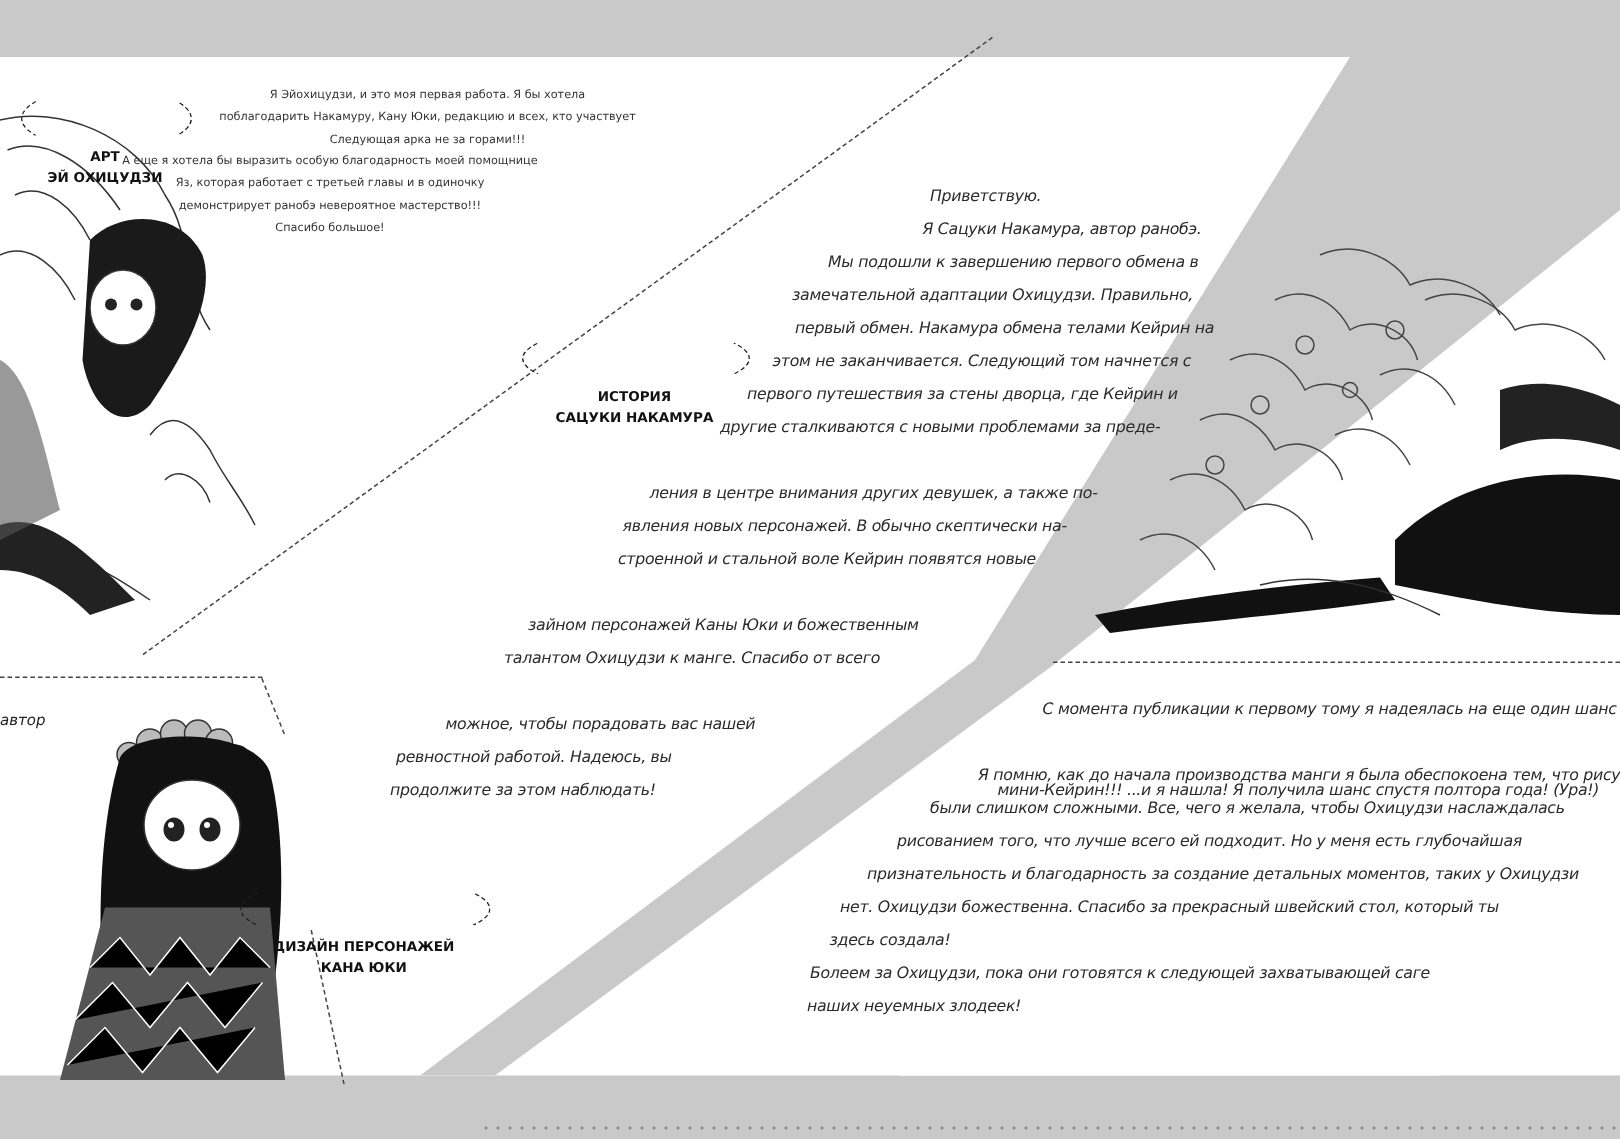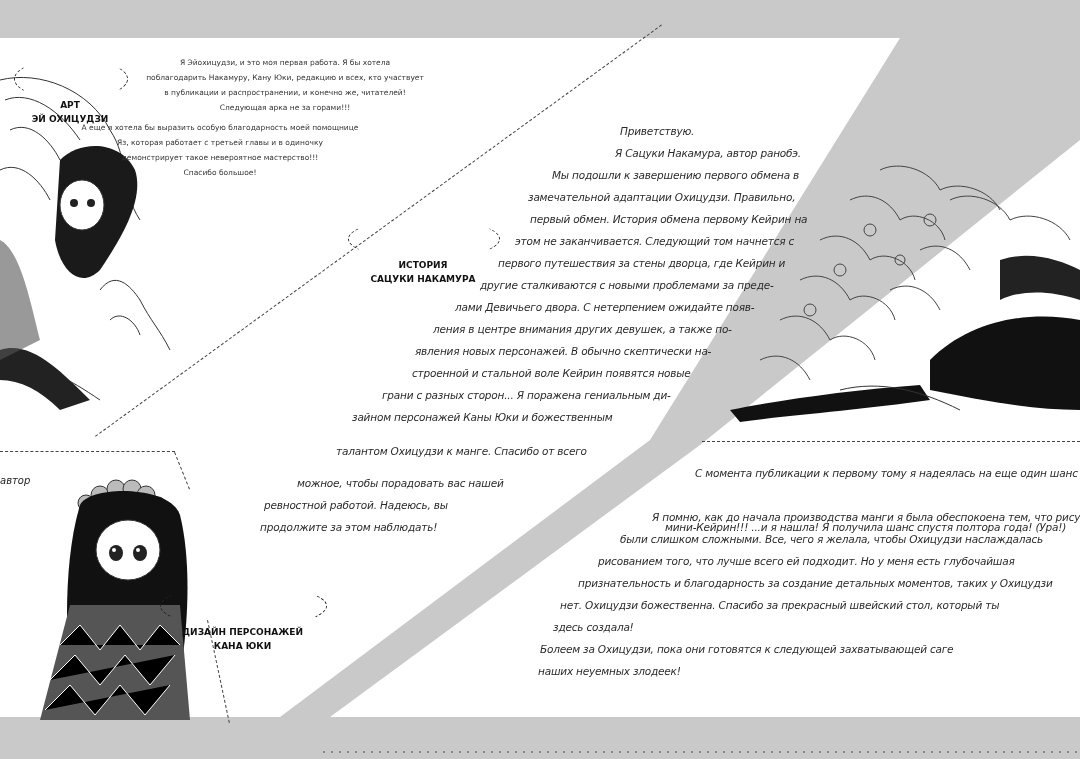--- a/index.html
+++ b/index.html
@@ -98,51 +98,48 @@
 <div class="dash-line" style="left:702px;top:441px;width:378px;"></div>
 
 <div class="bubble" style="left:14px;top:58px;width:112px;height:40px;"></div>
 <div class="bubble-label" style="left:14px;top:62px;width:112px;">
   <div>АРТ</div>
   <div>ЭЙ ОХИЦУДЗИ</div>
 </div>
 <div class="txt small lines" style="left:135px;top:55px;width:300px;">
   <div>Я Эйохицудзи, и это моя первая работа. Я бы хотела</div>
   <div>поблагодарить Накамуру, Кану Юки, редакцию и всех, кто участвует</div>
-  <div>в публикации и распространении, и конечно же, читателей!</div>
   <div>Следующая арка не за горами!!!</div>
 </div>
-<div class="txt small lines" style="left:90px;top:120px;width:260px;justify-content:center;">
+<div class="txt small lines" style="left:90px;top:99px;width:260px;justify-content:center;">
   <div>А еще я хотела бы выразить особую благодарность моей помощнице</div>
   <div>Яз, которая работает с третьей главы и в одиночку</div>
-  <div>демонстрирует такое невероятное мастерство!!!</div>
+  <div>демонстрирует ранобэ невероятное мастерство!!!</div>
   <div>Спасибо большое!</div>
 </div>
 
 <div class="bubble" style="left:348px;top:218px;width:150px;height:40px;"></div>
 <div class="bubble-label" style="left:348px;top:222px;width:150px;">
   <div>ИСТОРИЯ</div>
   <div>САЦУКИ НАКАМУРА</div>
 </div>
 <div class="txt med" style="left:0;top:120px;width:1044px;height:400px;">
   <div style="position:absolute;left:620px;top:0;">Приветствую.</div>
   <div style="position:absolute;left:615px;top:22px;">Я Сацуки Накамура, автор ранобэ.</div>
   <div style="position:absolute;left:552px;top:44px;">Мы подошли к завершению первого обмена в</div>
   <div style="position:absolute;left:528px;top:66px;">замечательной адаптации Охицудзи. Правильно,</div>
-  <div style="position:absolute;left:530px;top:88px;">первый обмен. История обмена первому Кейрин на</div>
+  <div style="position:absolute;left:530px;top:88px;">первый обмен. Накамура обмена телами Кейрин на</div>
   <div style="position:absolute;left:515px;top:110px;">этом не заканчивается. Следующий том начнется с</div>
   <div style="position:absolute;left:498px;top:132px;">первого путешествия за стены дворца, где Кейрин и</div>
   <div style="position:absolute;left:480px;top:154px;">другие сталкиваются с новыми проблемами за преде-</div>
-  <div style="position:absolute;left:455px;top:176px;">лами Девичьего двора. С нетерпением ожидайте появ-</div>
   <div style="position:absolute;left:433px;top:198px;">ления в центре внимания других девушек, а также по-</div>
   <div style="position:absolute;left:415px;top:220px;">явления новых персонажей. В обычно скептически на-</div>
   <div style="position:absolute;left:412px;top:242px;">строенной и стальной воле Кейрин появятся новые</div>
-  <div style="position:absolute;left:382px;top:264px;">грани с разных сторон... Я поражена гениальным ди-</div>
   <div style="position:absolute;left:352px;top:286px;">зайном персонажей Каны Юки и божественным</div>
-  <div style="position:absolute;left:336px;top:320px;">талантом Охицудзи к манге. Спасибо от всего</div>
+  <div style="position:absolute;left:336px;top:308px;">талантом Охицудзи к манге. Спасибо от всего</div>
   <div style="position:absolute;left:297px;top:352px;">можное, чтобы порадовать вас нашей</div>
   <div style="position:absolute;left:264px;top:374px;">ревностной работой. Надеюсь, вы</div>
   <div style="position:absolute;left:260px;top:396px;">продолжите за этом наблюдать!</div>
 </div>
 
 <div class="bubble" style="left:160px;top:584px;width:165px;height:42px;"></div>
 <div class="bubble-label" style="left:160px;top:589px;width:165px;">
   <div>ДИЗАЙН ПЕРСОНАЖЕЙ</div>
   <div>КАНА ЮКИ</div>
 </div>

